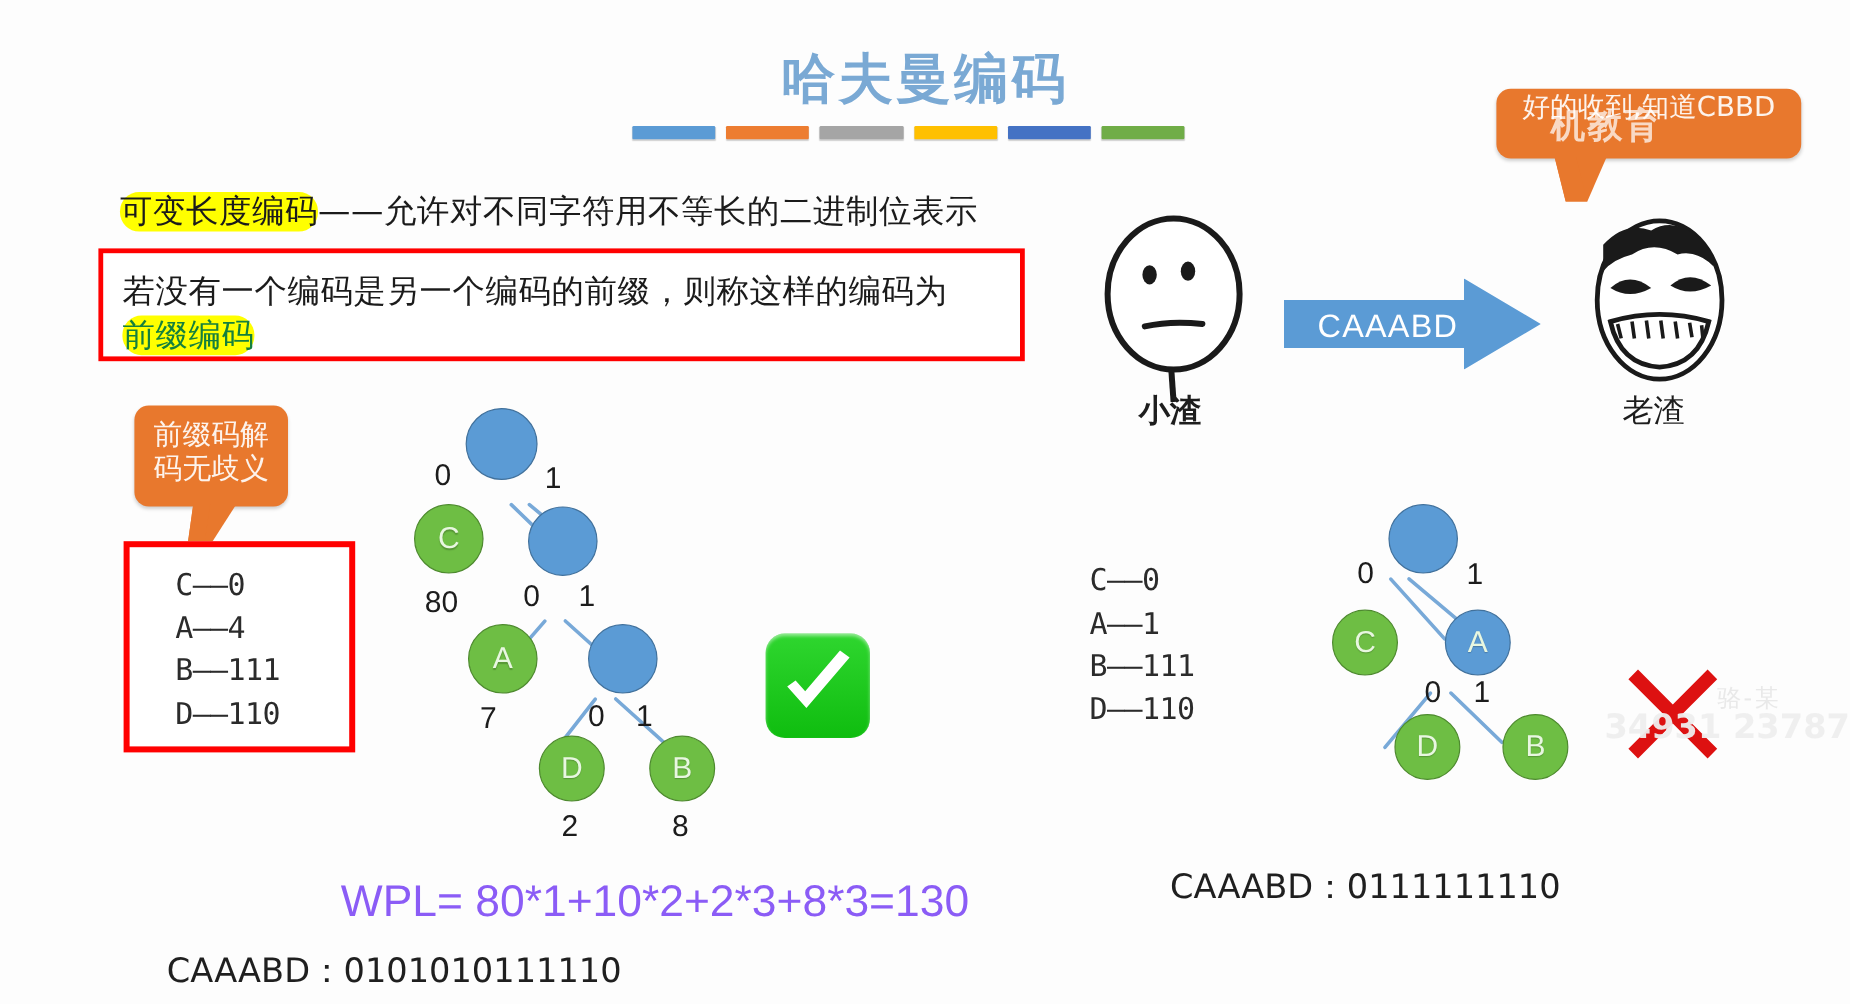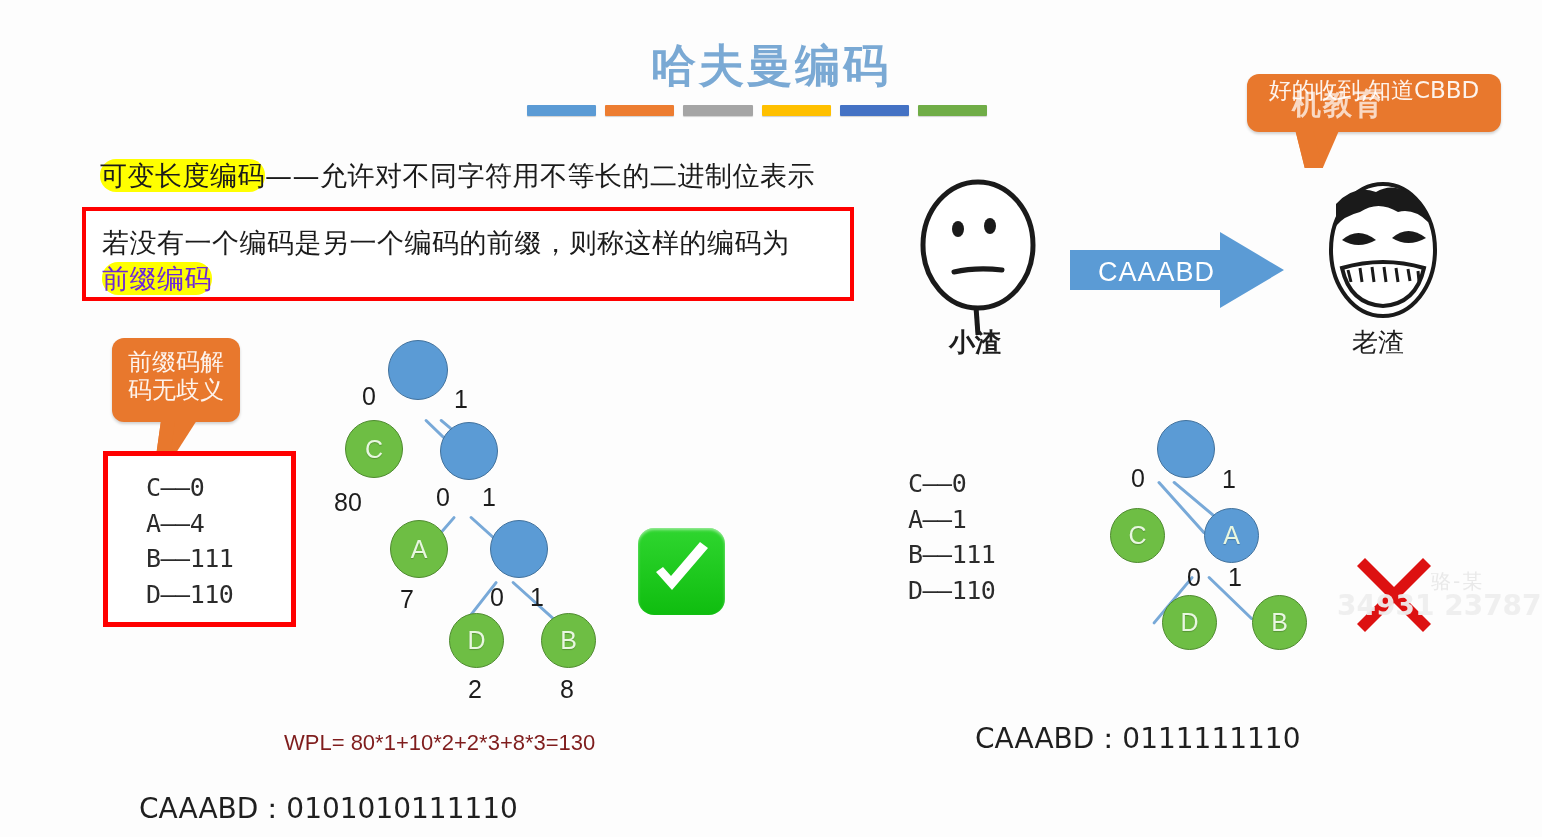--- a/index.html
+++ b/index.html
@@ -82,21 +82,21 @@
     font-size: 27px;
     color: #1b1b1b;
     white-space: nowrap;
     letter-spacing: 0.5px;
   }
   #prefix-line2 {
     position: absolute;
     left: 16px;
     top: 50px;
     font-size: 27px;
-    color: #6d28d9;
+    color: #15803d;
     white-space: nowrap;
     letter-spacing: 0.5px;
   }
 
   
   .callout {
     position: absolute;
     background: #e8782d;
     border-radius: 12px;
     color: #fdf3ec;
@@ -213,22 +213,22 @@
     font-size: 25px;
     color: #1c1c1c;
     font-family: "Liberation Sans", sans-serif;
   }
 
   
   #wpl {
     position: absolute;
     left: 284px;
     top: 730px;
-    font-size: 22px;
-    color: #7f1d1d;
+    font-size: 37px;
+    color: #8b5cf6;
     white-space: nowrap;
   }
   #encoded-left {
     position: absolute;
     left: 139px;
     top: 790px;
     font-size: 28px;
     color: #1f1f1f;
     white-space: nowrap;
   }
@@ -398,21 +398,21 @@
       <span>B</span>
     </div>
 
     <div class="edge-label" style="left:32px; top:52px;">0</div>
     <div class="edge-label" style="left:124px; top:55px;">1</div>
     <div class="edge-label" style="left:106px; top:153px;">0</div>
     <div class="edge-label" style="left:152px; top:153px;">1</div>
     <div class="edge-label" style="left:160px; top:253px;">0</div>
     <div class="edge-label" style="left:200px; top:253px;">1</div>
 
-    <div class="weight" style="left:4px; top:158px;">80</div>
+    <div class="weight" style="left:24px; top:158px;">80</div>
     <div class="weight" style="left:70px; top:255px;">7</div>
     <div class="weight" style="left:138px; top:345px;">2</div>
     <div class="weight" style="left:230px; top:345px;">8</div>
   </div>
 
   <div id="check-mark">
     <svg width="87" height="87" viewBox="0 0 87 87" aria-hidden="true">
       <path d="M18 44 L34 62 L70 20 L62 14 L33 48 L25 39 Z" fill="#ffffff"></path>
     </svg>
   </div>

